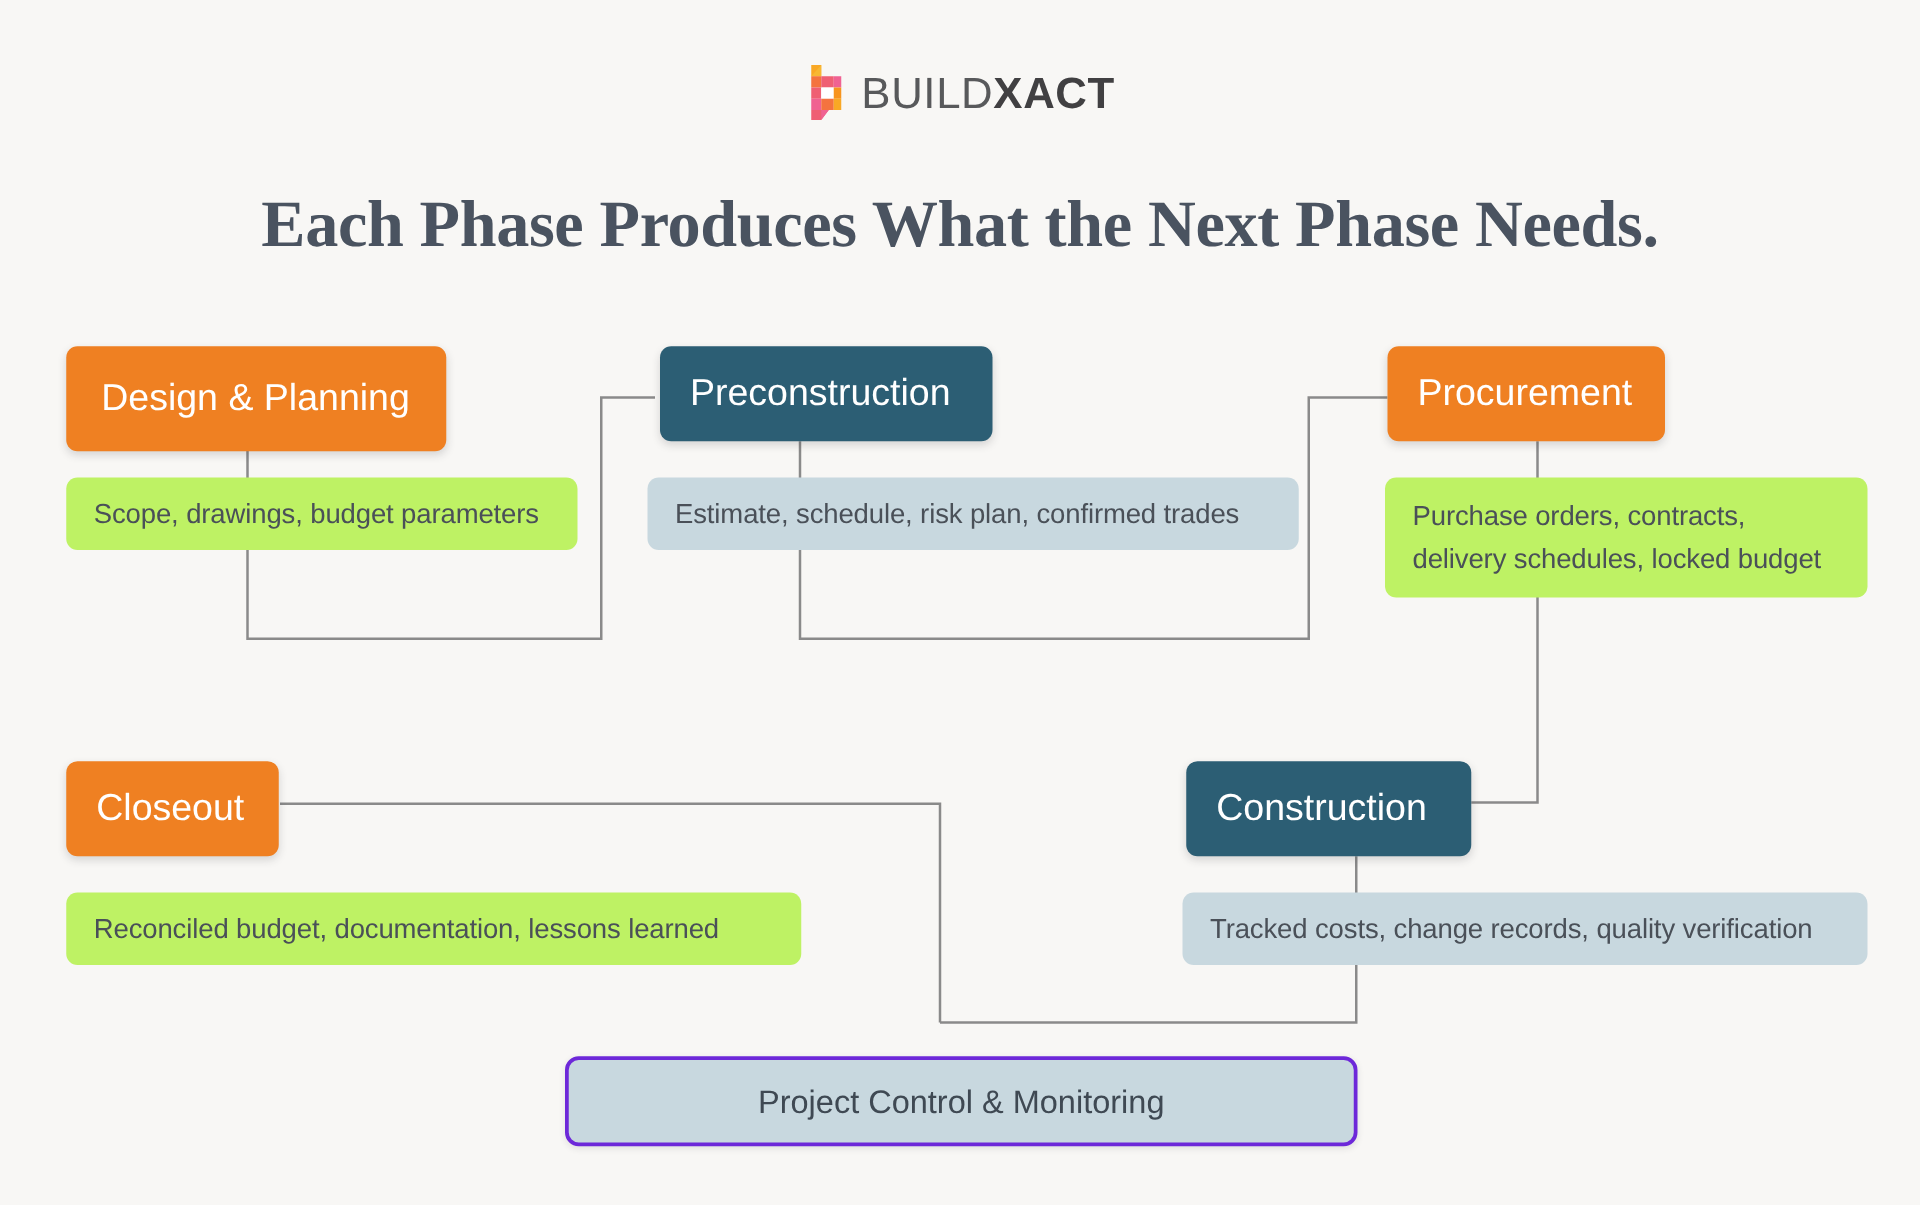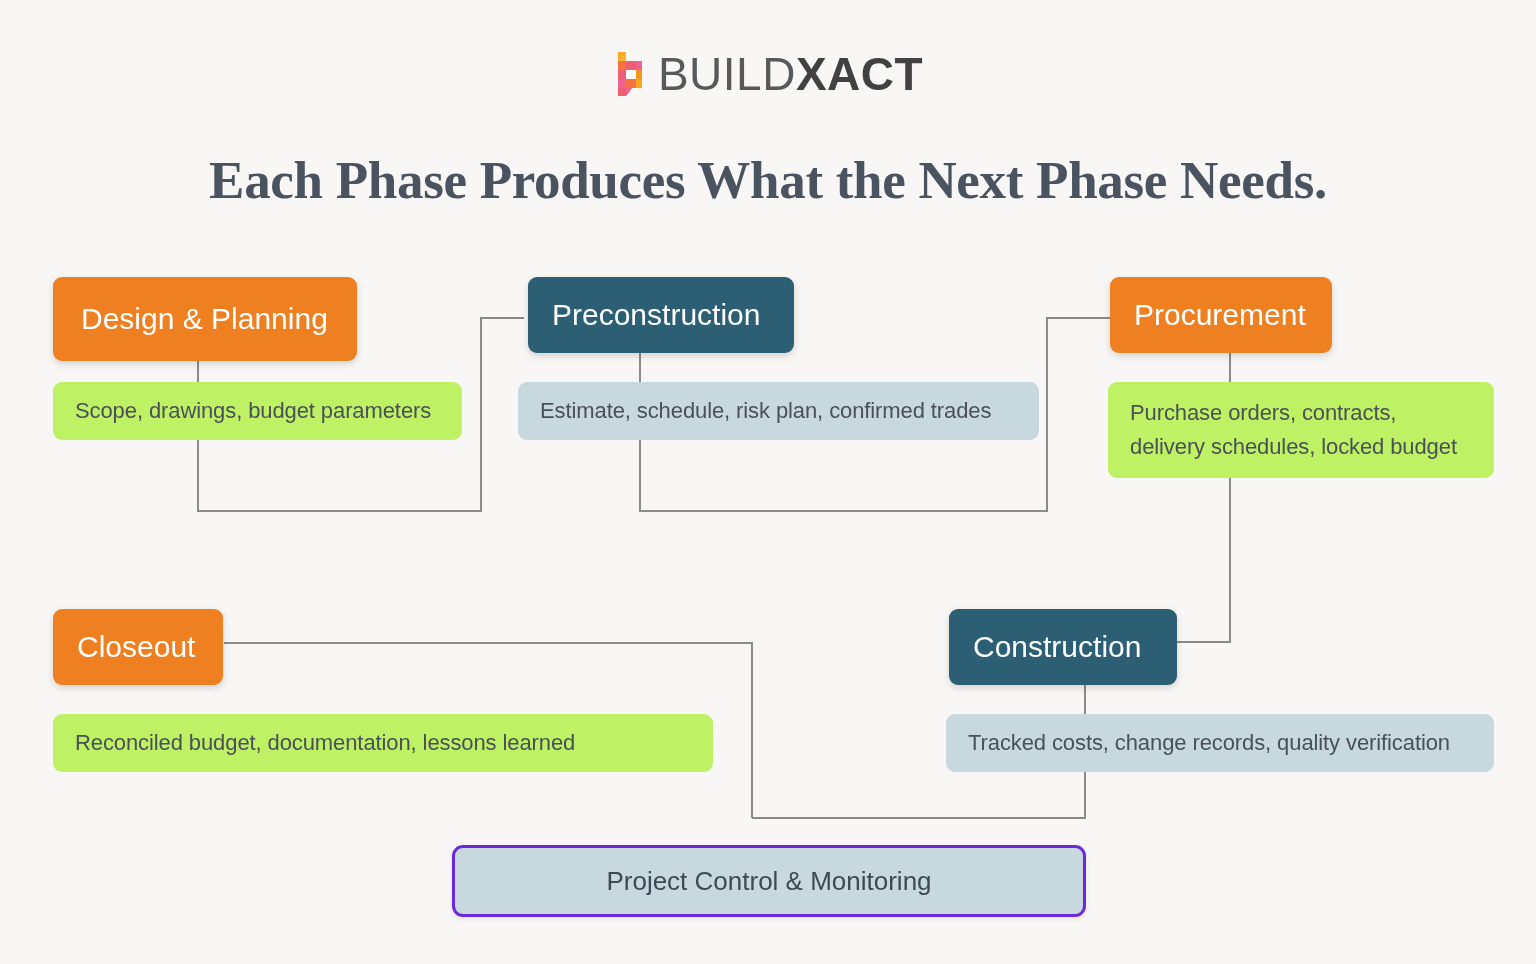--- a/index.html
+++ b/index.html
@@ -29,21 +29,21 @@
     justify-content: center;
     gap: 11px;
   }
   #logo-mark {
     display: block;
     width: 34px;
     height: 44px;
   }
   #logo-wordmark {
     font-family: "Liberation Sans", sans-serif;
-    font-size: 46px;
+    font-size: 35px;
     letter-spacing: 0.5px;
     line-height: 1;
     color: #58595b;
     white-space: nowrap;
   }
   #logo-wordmark .wm-light { font-weight: 400; }
   #logo-wordmark .wm-bold  { font-weight: 700; color: #414042; }
 
   
   #page-title {
@@ -188,21 +188,21 @@
     <span>Procurement</span>
   </div>
   <div class="output peach" style="left:1108px; top:382px; width:386px; height:96px;">
     <span>Purchase orders, contracts,</span>
     <span>delivery schedules, locked budget</span>
   </div>
 
   <div class="phase orange" style="left:53px; top:609px; width:170px; height:76px;">
     <span>Closeout</span>
   </div>
-  <div class="output peach" style="left:53px; top:714px; width:660px; height:58px;">
+  <div class="output peach" style="left:53px; top:714px; width:588px; height:58px;">
     <span>Reconciled budget, documentation, lessons learned</span>
   </div>
 
   <div class="phase teal" style="left:949px; top:609px; width:228px; height:76px;">
     <span>Construction</span>
   </div>
   <div class="output blue" style="left:946px; top:714px; width:548px; height:58px;">
     <span>Tracked costs, change records, quality verification</span>
   </div>
 

